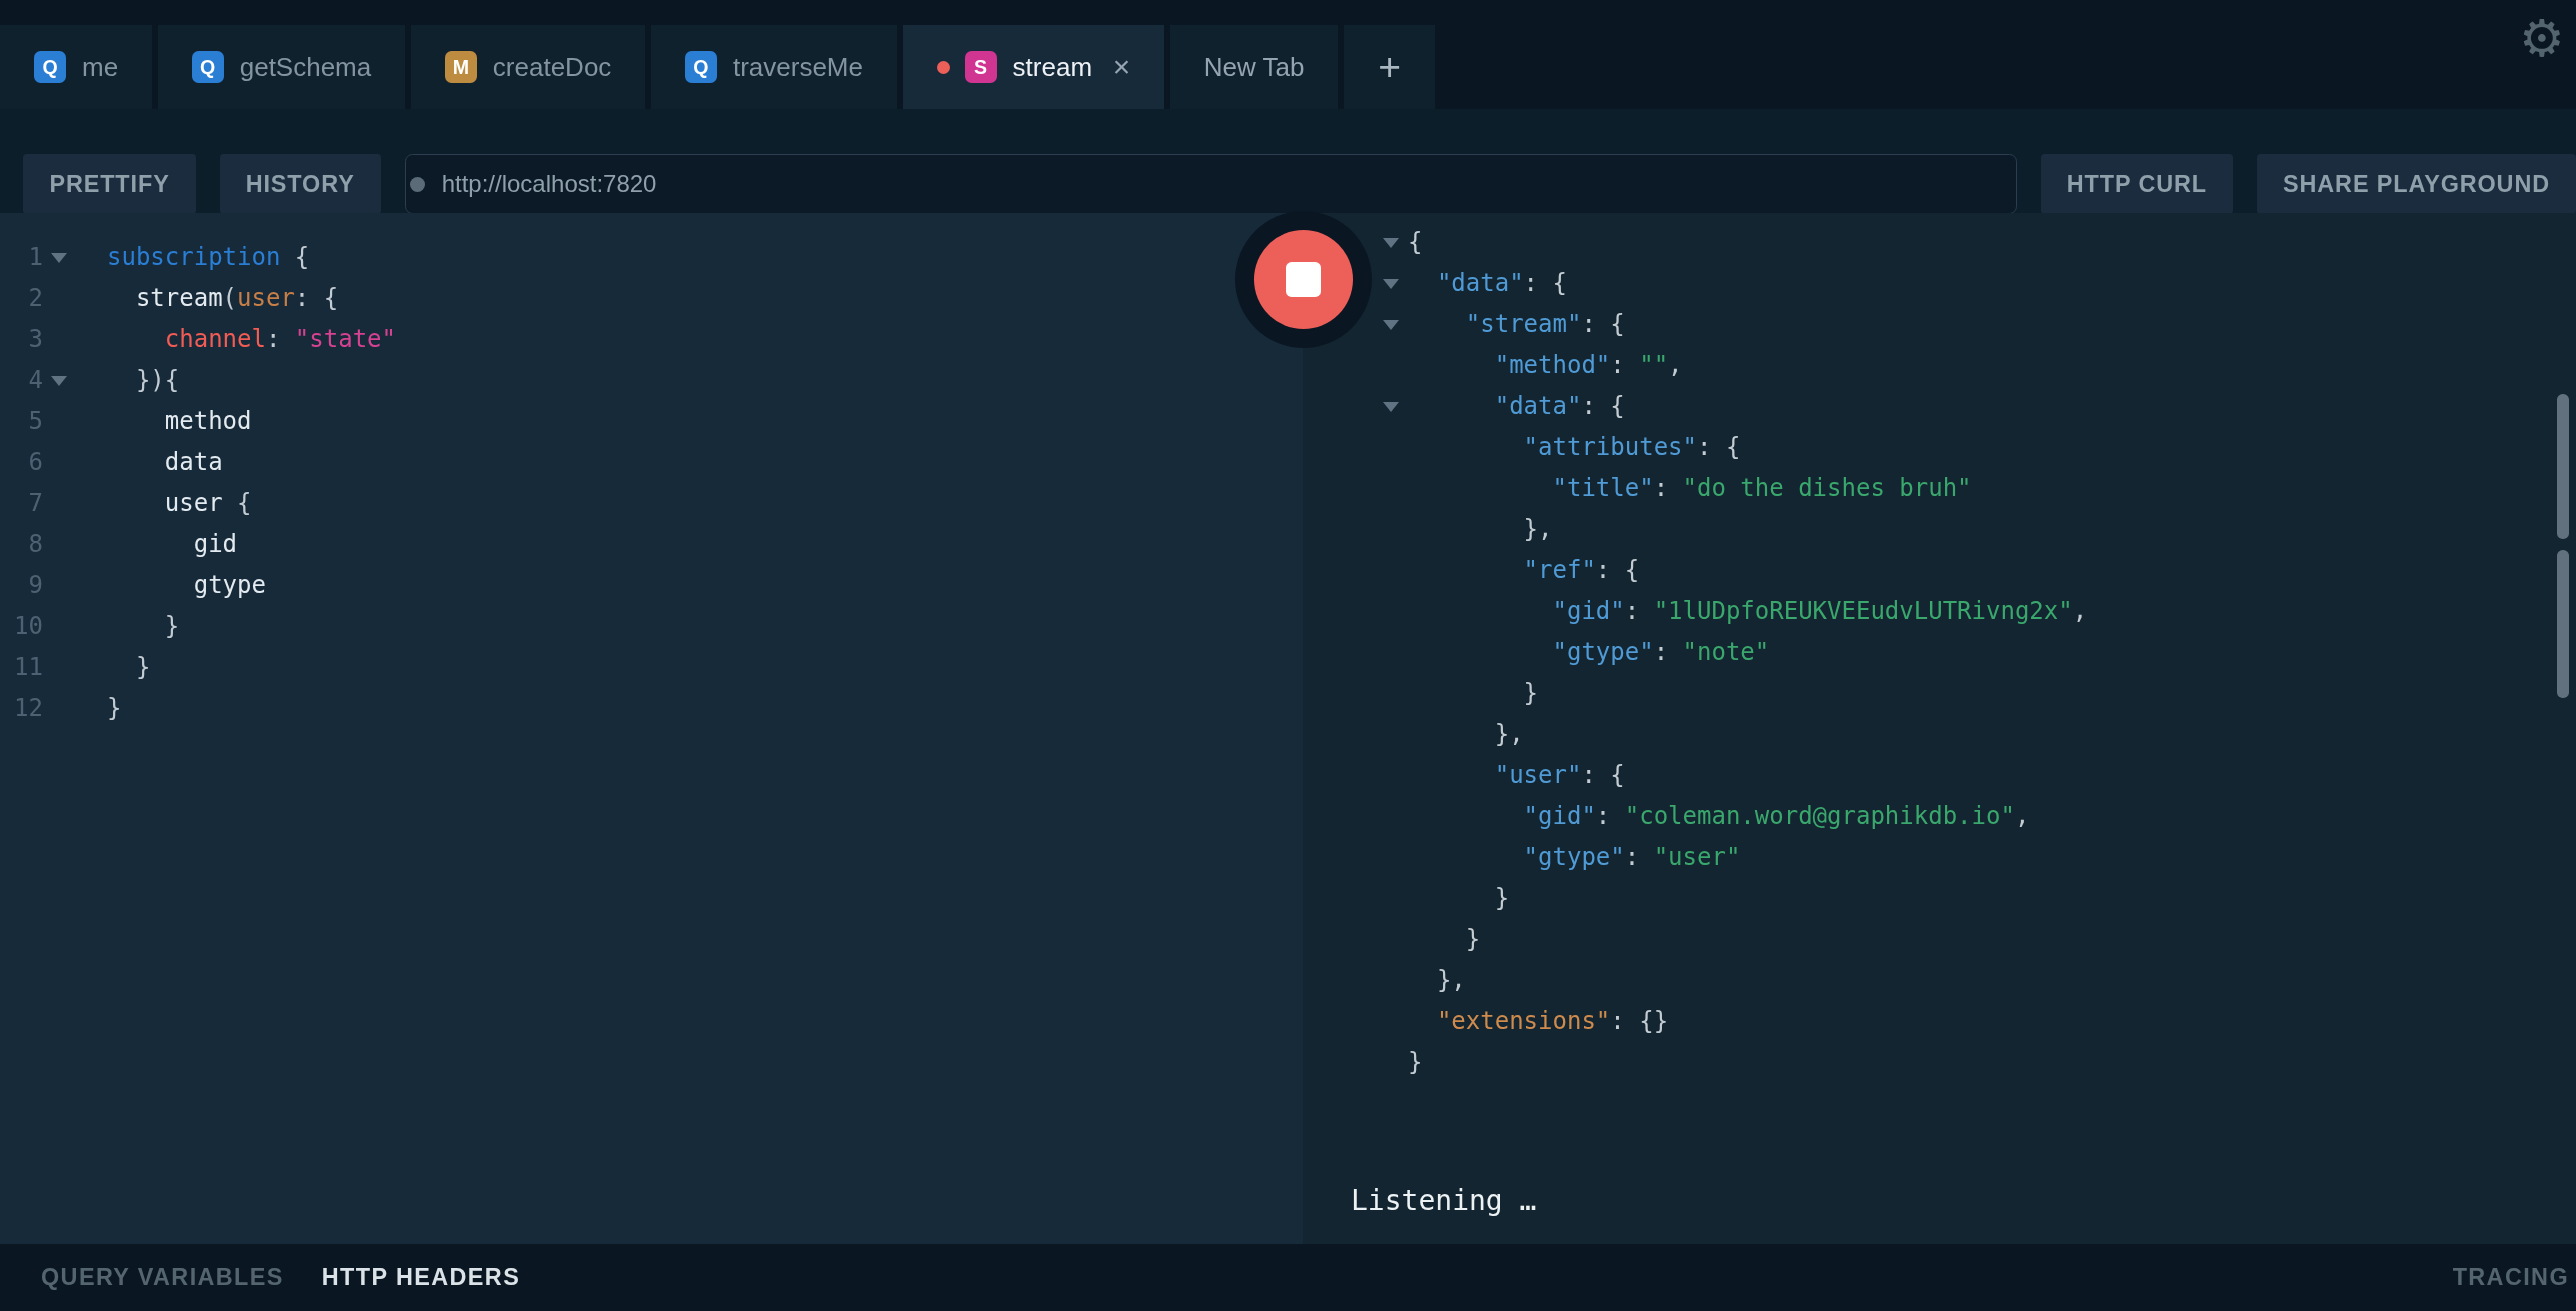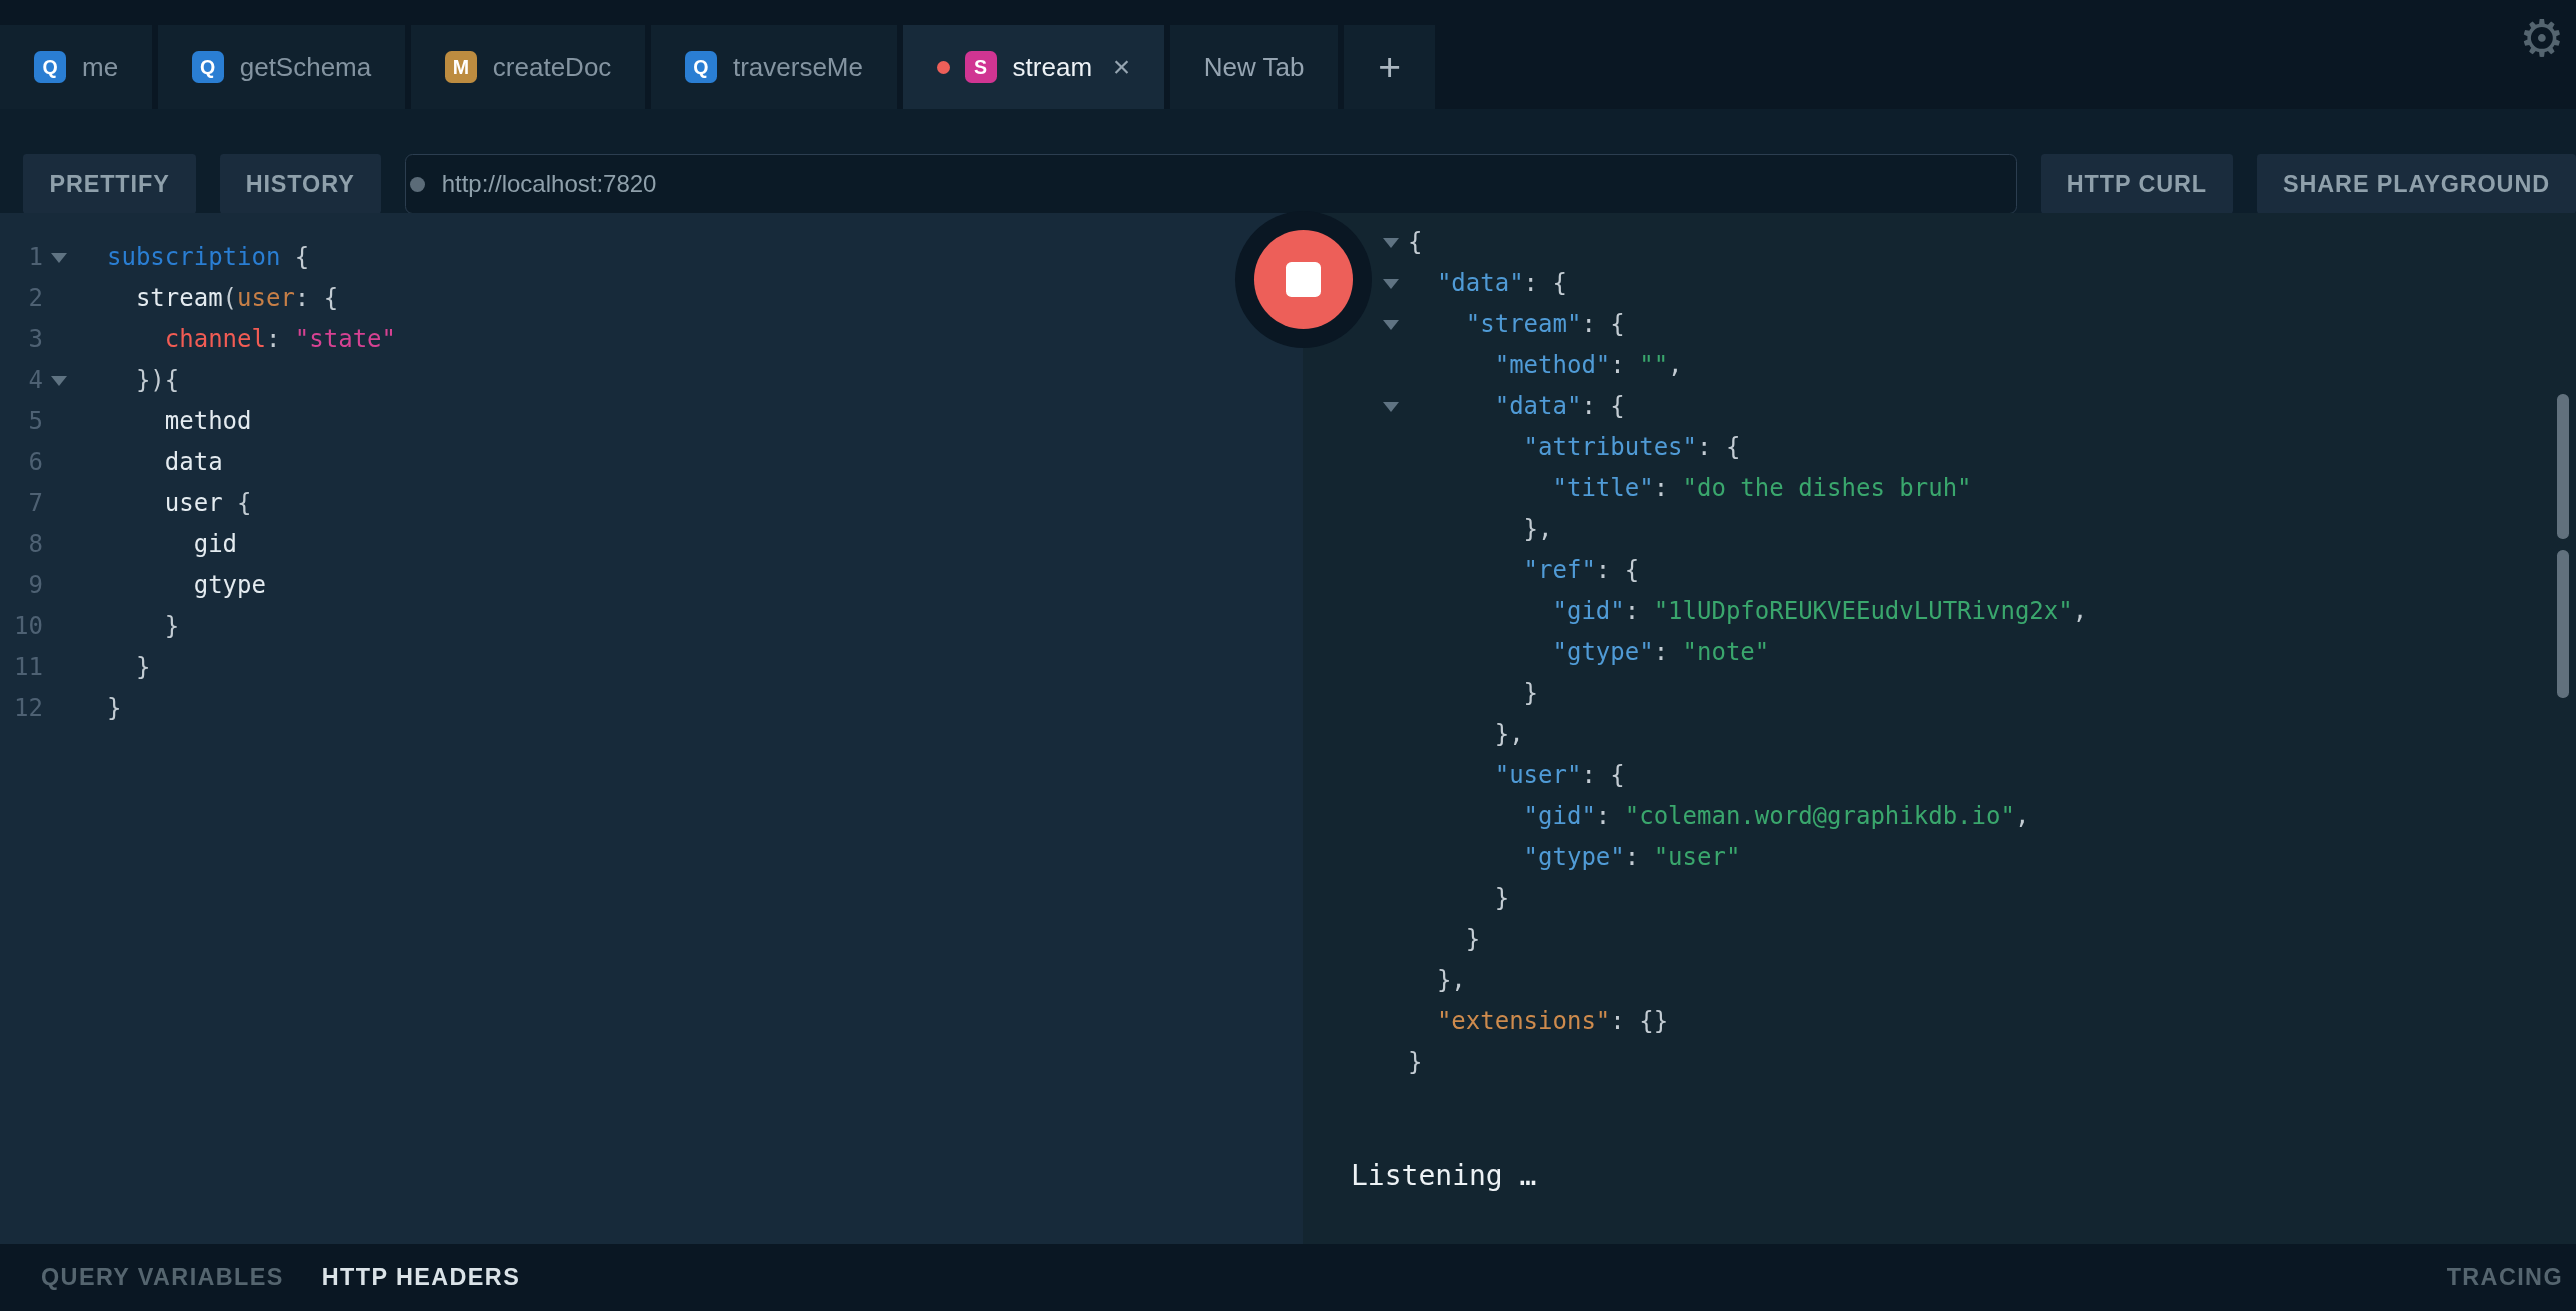--- a/index.html
+++ b/index.html
@@ -68,40 +68,40 @@
   .tok-kw   { color: #2a7ed3; }
   .tok-field{ color: #e4ebf0; }
   .tok-arg  { color: #c77f47; }
   .tok-attr { color: #f25c54; }
   .tok-strq { color: #d64292; }
   .tok-punc { color: #c3ccd3; }
   .tok-key  { color: #509bd6; }
   .tok-keyo { color: #ce8b4d; }
   .tok-str  { color: #3aa76d; }
   .listening {
-    margin-top: 72px; margin-left: 48px; height: 41px; line-height: 41px;
+    margin-top: 97px; margin-left: 48px; height: 41px; line-height: 41px;
     font-family: "DejaVu Sans Mono", monospace; font-size: 28px; color: #edf2f5;
   }
   .stop-wrap {
     position: absolute; left: 1235px; top: -1.9px; width: 137px; height: 137px; border-radius: 50%;
     background: #0a1723; display: flex; align-items: center; justify-content: center; cursor: pointer;
   }
   .stop-btn {
     width: 99px; height: 99px; border-radius: 50%; background: #ed5f59;
     display: flex; align-items: center; justify-content: center;
   }
   .stop-square { width: 35px; height: 35px; background: #ffffff; border-radius: 5.6px; }
   
   .scroll-thumb { position: absolute; right: 7.5px; width: 11.2px; border-radius: 5.6px; background: rgba(175, 190, 202, 0.5); }
   .scroll-thumb.t1 { top: 394px; height: 145px; }
   .scroll-thumb.t2 { top: 550px; height: 148px; }
   
   .footer {
     position: absolute; bottom: 0; left: 0; right: 0; height: 67px; background: #0a1723;
-    display: flex; align-items: center; padding: 0 13px 0 41px;
+    display: flex; align-items: center; padding: 0 7px 0 41px;
   }
   .flabel { font-weight: bold; font-size: 23.4px; letter-spacing: 1.4px; color: #55656f; margin-right: 30px; cursor: pointer; white-space: nowrap; }
   .flabel.active { color: #dbe3e8; margin-left: 8px; }
   .flabel.tracing { margin-right: 0; }
   .spacer { flex: 1; }
 </style>
 </head>
 <body>
 
 <div class="app">

